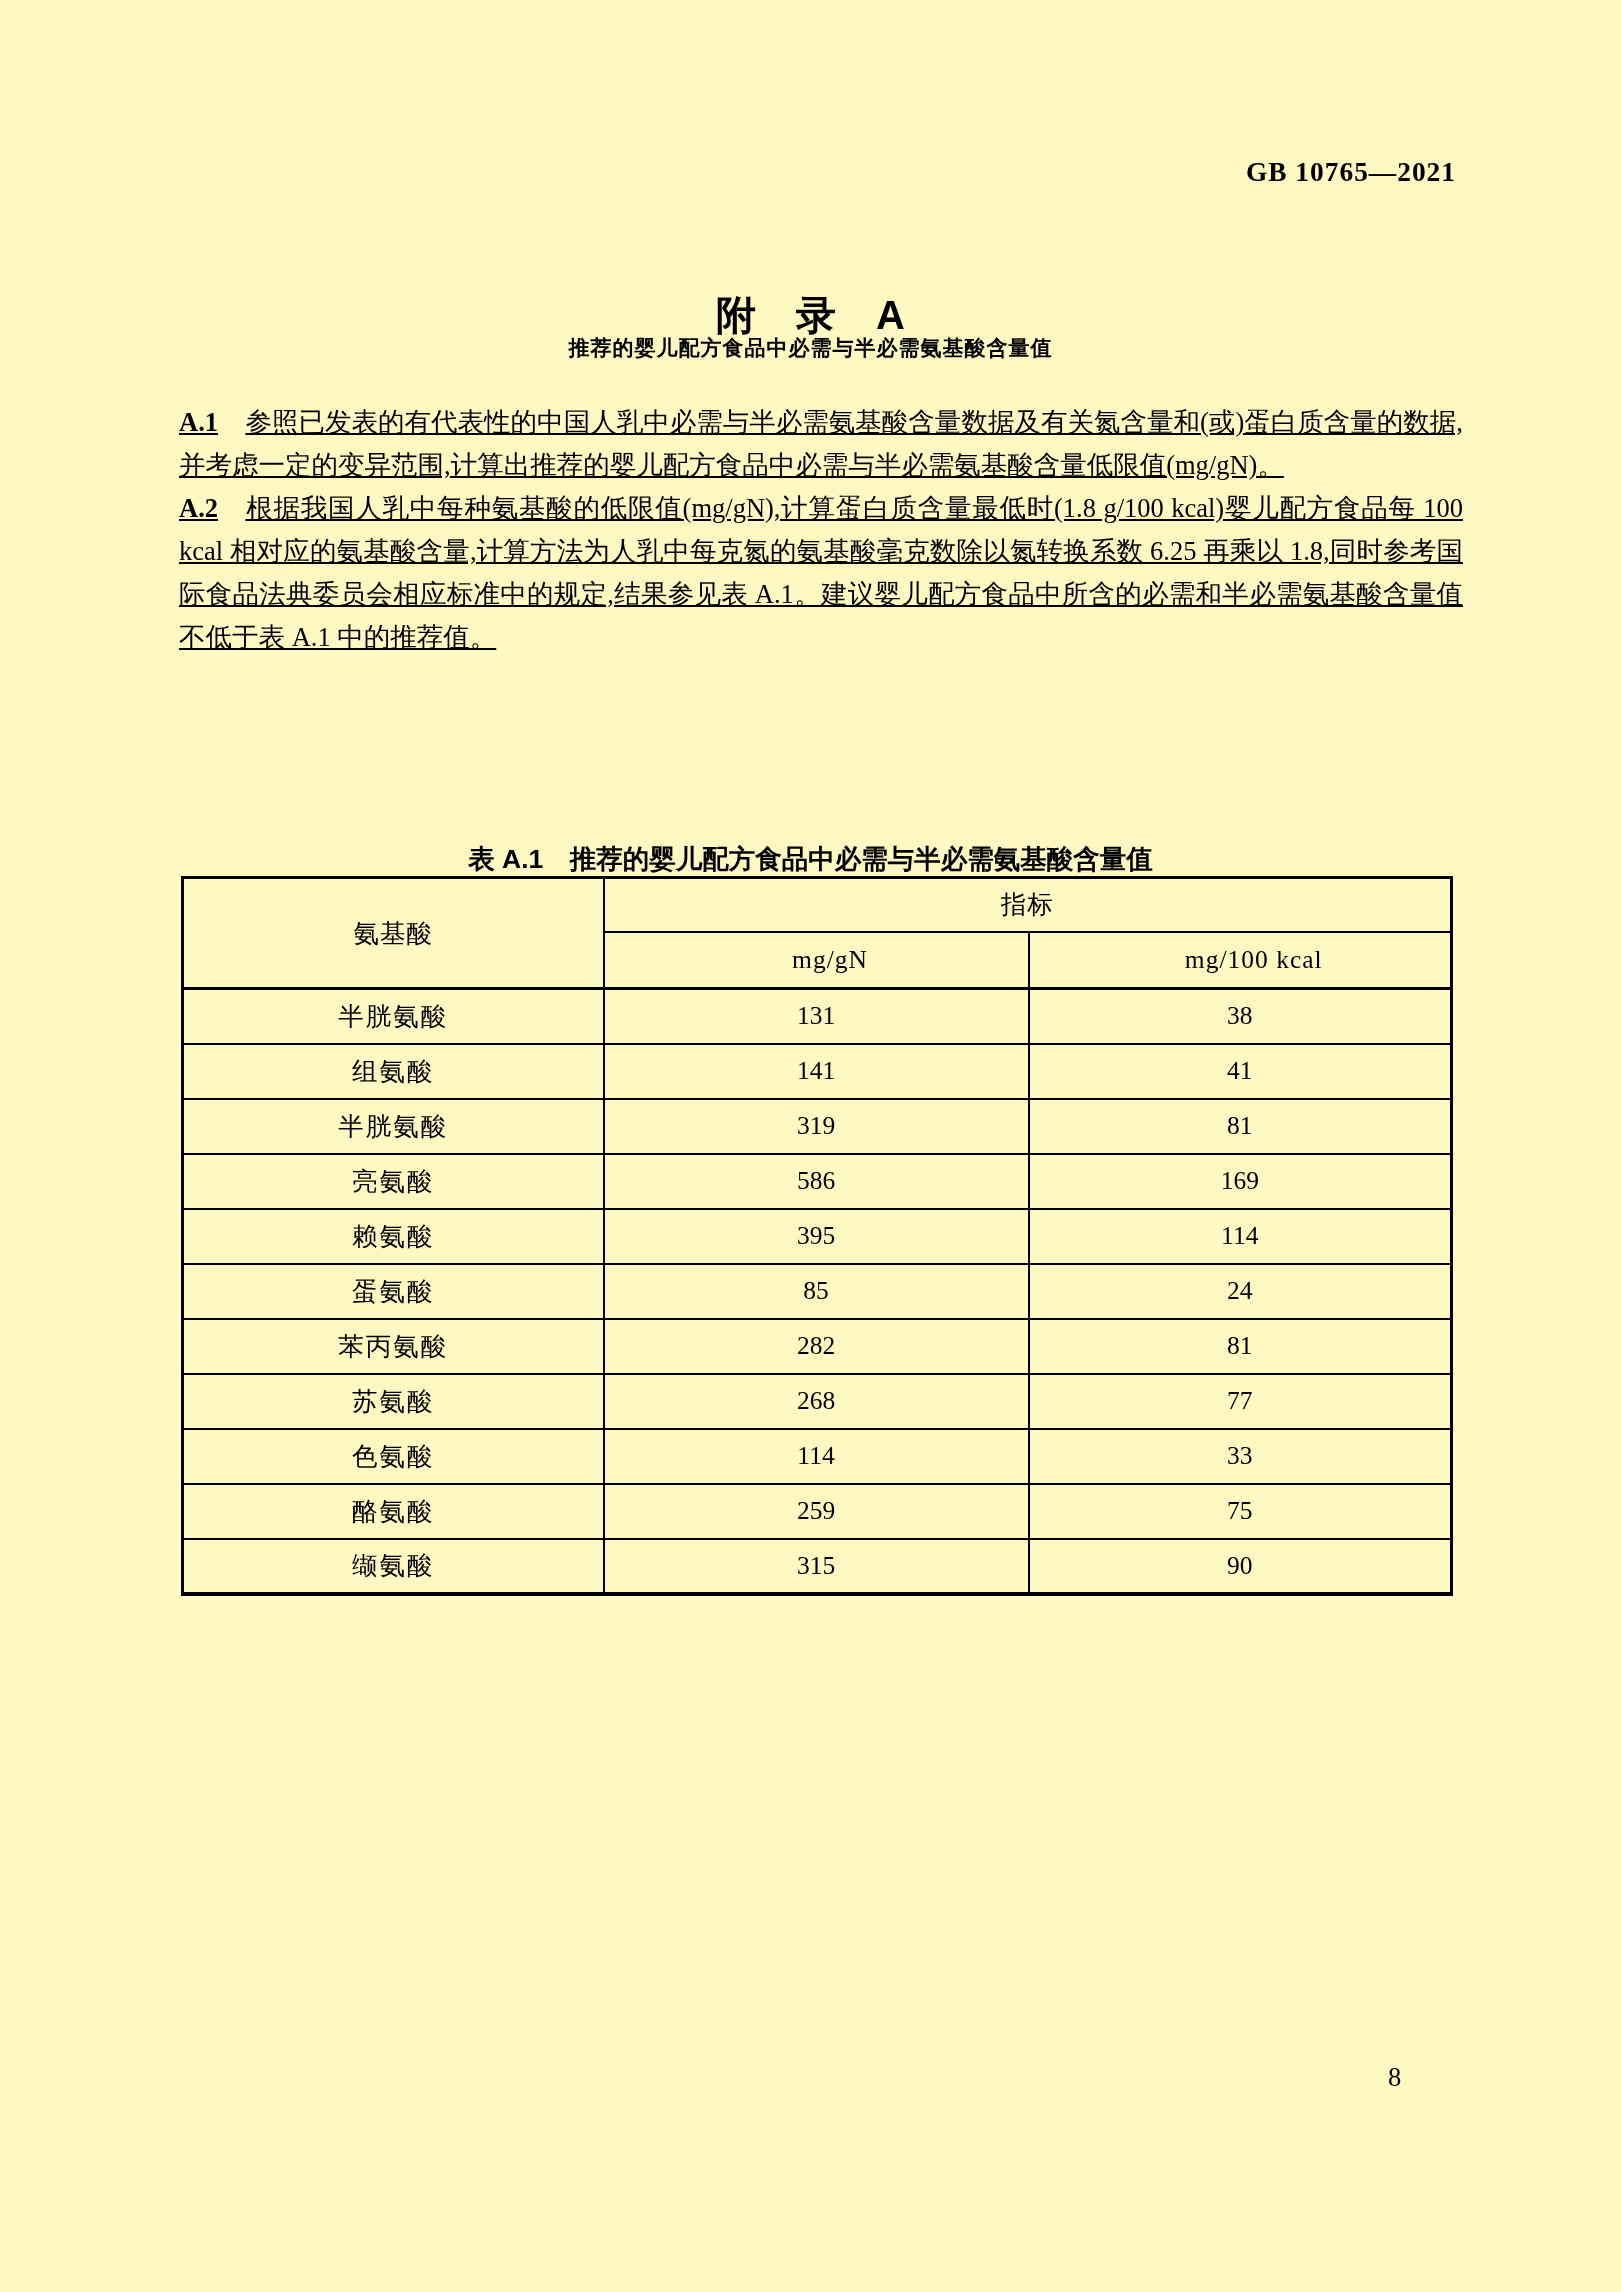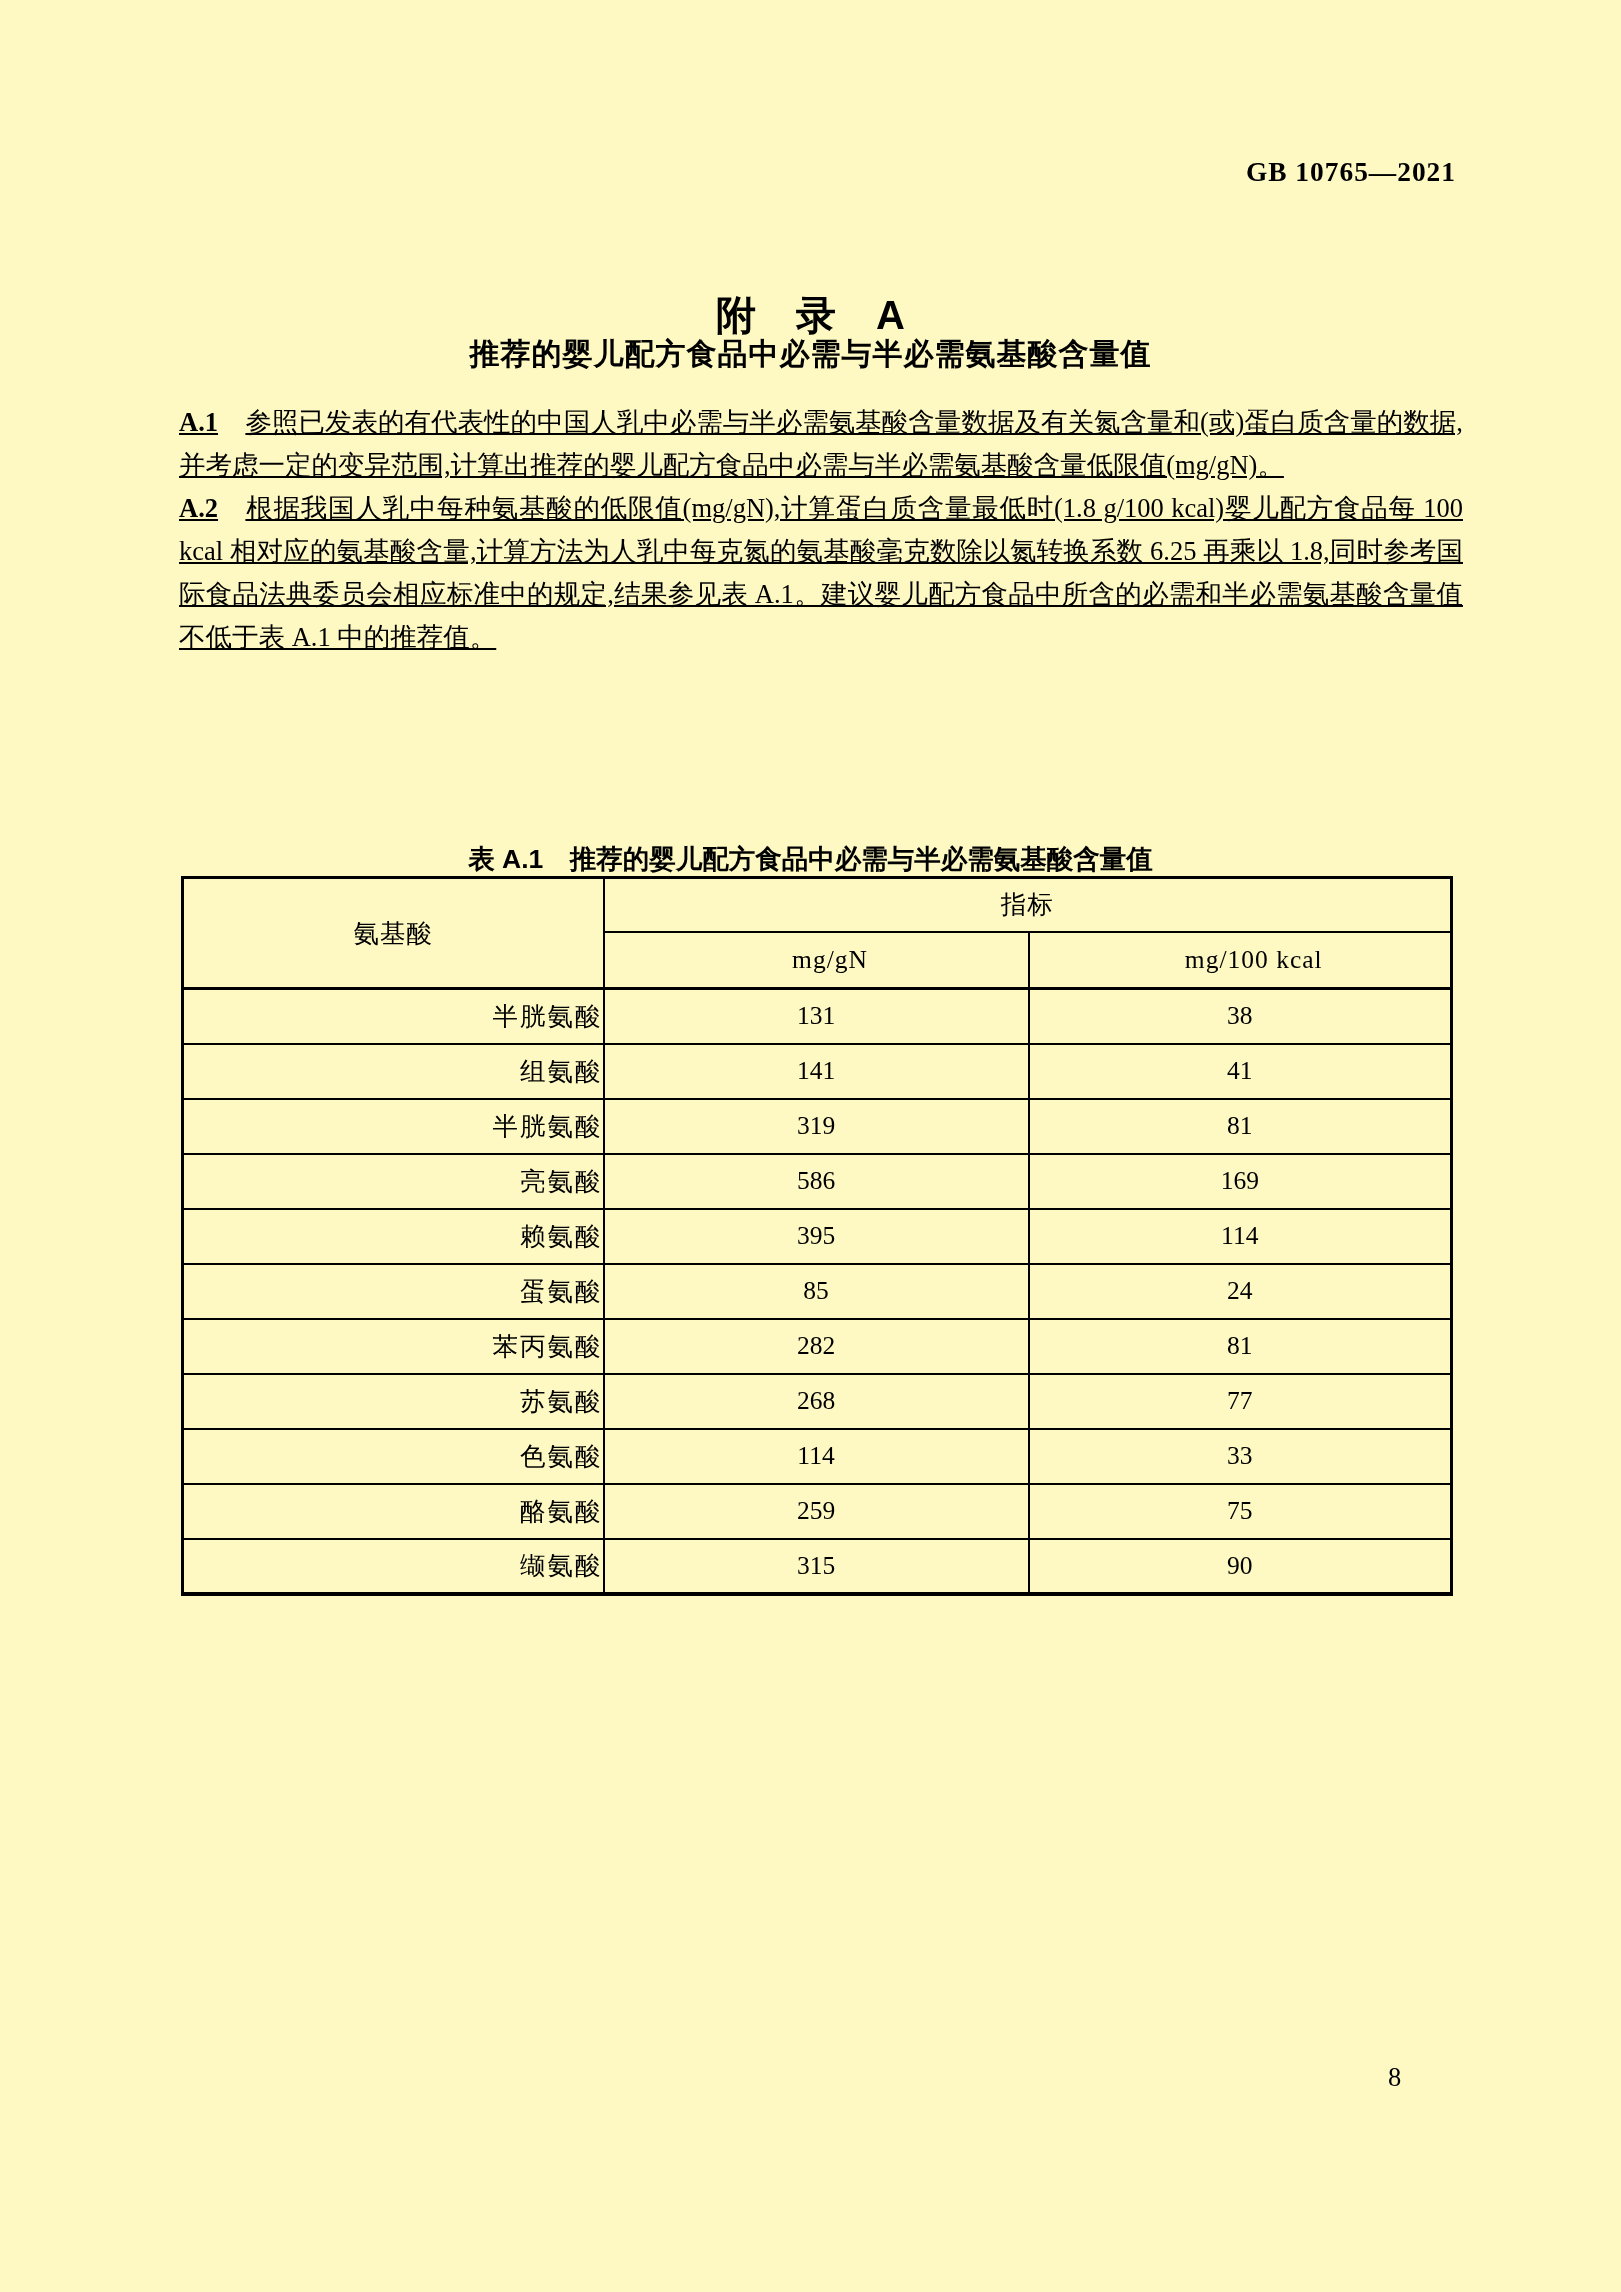--- a/index.html
+++ b/index.html
@@ -34,21 +34,21 @@
     font-weight: bold;
     font-family: "Liberation Sans", sans-serif;
   }
 
   .appendix-subtitle {
     position: absolute;
     top: 334px;
     left: 0;
     width: 100%;
     text-align: center;
-    font-size: 30px;
+    font-size: 21px;
     font-weight: bold;
     font-family: Liberation Mono, monospace;
     letter-spacing: 1px;
   }
 
   .body-text {
     position: absolute;
     left: 179px;
     top: 401px;
     width: 1284px;
@@ -90,21 +90,21 @@
     text-align: center;
     vertical-align: middle;
     padding: 0;
   }
   table.amino-table thead td { letter-spacing: 1px; }
   table.amino-table tr.group-row { height: 54px; }
   table.amino-table tr.unit-row { height: 57px; }
   table.amino-table tr.unit-row td { border-bottom: 3.9px solid #000; padding-left: 28px; }
   table.amino-table td.rowspan-cell { border-bottom: 3.9px solid #000; }
   table.amino-table tbody tr { height: 55px; }
-  table.amino-table tbody td.name-cell { letter-spacing: 2px; text-align: right; }
+  table.amino-table tbody td.name-cell { letter-spacing: 2px; }
 
   .page-number {
     position: absolute;
     top: 2062px;
     left: 1370px;
     width: 49px;
     text-align: center;
     font-size: 26.5px;
   }
 </style>

